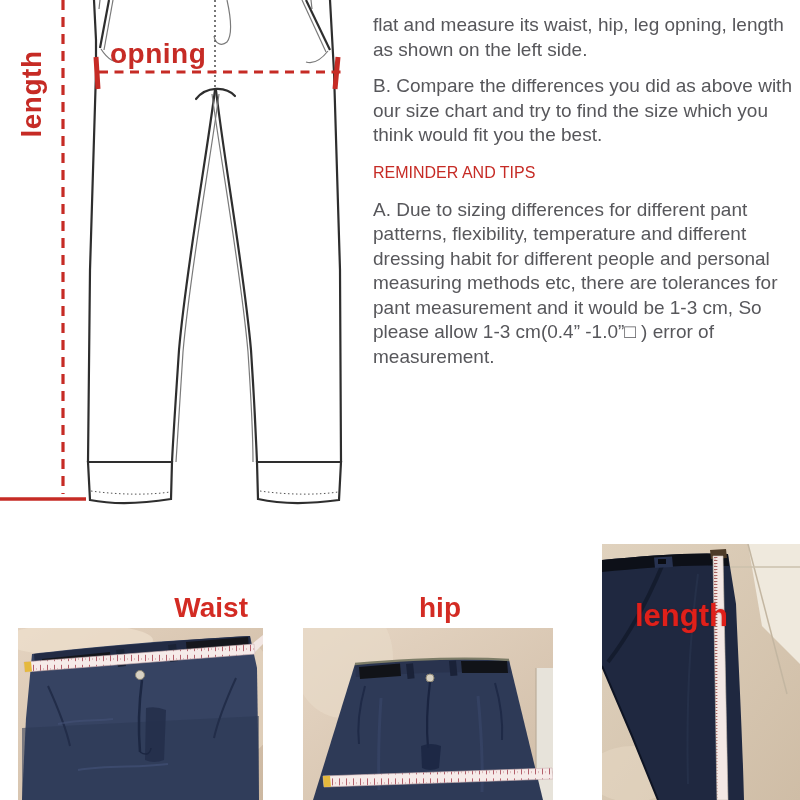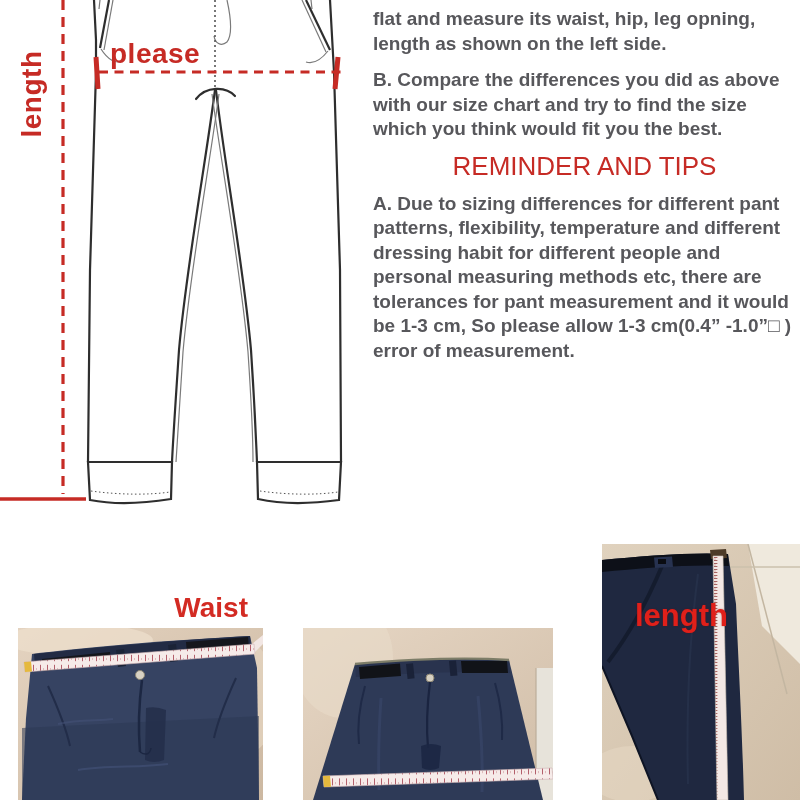--- a/index.html
+++ b/index.html
@@ -17,24 +17,24 @@
   .length-rot{
     position:absolute;left:16px;top:142px;width:96px;text-align:center;
     transform:rotate(-90deg);transform-origin:0 0;
     color:#c62b25;font-size:28px;font-weight:600;letter-spacing:.5px;
   }
   
   .instructions{
     position:absolute;left:373px;top:2px;width:423px;
     color:#57575b;font-size:19px;line-height:24.5px;
   }
-  .instructions p{margin:5px 0 12px 0;font-weight:bold;}
+  .instructions p{margin:11px 0 12px 0;}
   .instructions .reminder{
-    margin:8px 0 13px 0;text-align:center;color:#c62b25;
-    font-size:26px;font-weight:400;line-height:25px;
+    margin:8px 0 13px 0;text-align:left;color:#c62b25;
+    font-size:16px;font-weight:400;line-height:25px;
   }
   
   .photo{position:absolute;overflow:hidden;}
   .photo svg{display:block;}
   .photo-waist{left:18px;top:628px;width:245px;height:172px;}
   .photo-hip{left:303px;top:628px;width:250px;height:172px;}
   .photo-length{left:602px;top:544px;width:198px;height:256px;}
   .photo-label{
     position:absolute;color:#d32b23;font-weight:700;font-size:28px;line-height:30px;
   }
@@ -87,32 +87,33 @@
       </g>
 
       <g stroke="#c62b25">
         <line x1="63" y1="0" x2="63" y2="494" stroke-width="3.2" stroke-dasharray="10,7"></line>
         <line x1="0" y1="499" x2="86" y2="499" stroke-width="3.4"></line>
         <line x1="99" y1="72" x2="341" y2="72" stroke-width="3.2" stroke-dasharray="9,6.5"></line>
         <line x1="96" y1="57" x2="98" y2="89" stroke-width="5"></line>
         <line x1="338" y1="57" x2="335" y2="89" stroke-width="5"></line>
       </g>
     </svg>
-    <div class="hipline-label">please</div>
+    <div class="hipline-label">opning</div>
     <div class="length-rot">length</div>
   </div>
 
   <div class="instructions">
     <p>flat and measure its waist, hip, leg opning, length as shown on the left side.</p>
     <p>B. Compare the differences you did as above with our  size chart and try to find the size which you think would fit you the best.</p>
     <p class="reminder">REMINDER AND TIPS</p>
     <p>A. Due to sizing differences for different pant patterns, flexibility, temperature and different dressing habit for different people and personal measuring methods etc, there are tolerances for pant measurement and it would be 1-3 cm, So please allow 1-3 cm(0.4” -1.0”□ ) error of measurement.</p>
   </div>
 
   <div class="photo-label label-waist">Waist</div>
+  <div class="photo-label label-hip">hip</div>
 
   <div class="photo photo-waist">
     <svg width="245" height="172" viewBox="0 0 245 172">
       <defs>
         <linearGradient id="f1g" x1="0" y1="0" x2="1" y2="1">
           <stop offset="0" stop-color="#e4d3c0"></stop>
             <stop offset="1" stop-color="#ccb8a1"></stop>
         </linearGradient>
         <pattern id="tp1" width="7" height="10" patternUnits="userSpaceOnUse">
           <rect width="7" height="10" fill="#f6ebe9"></rect>

